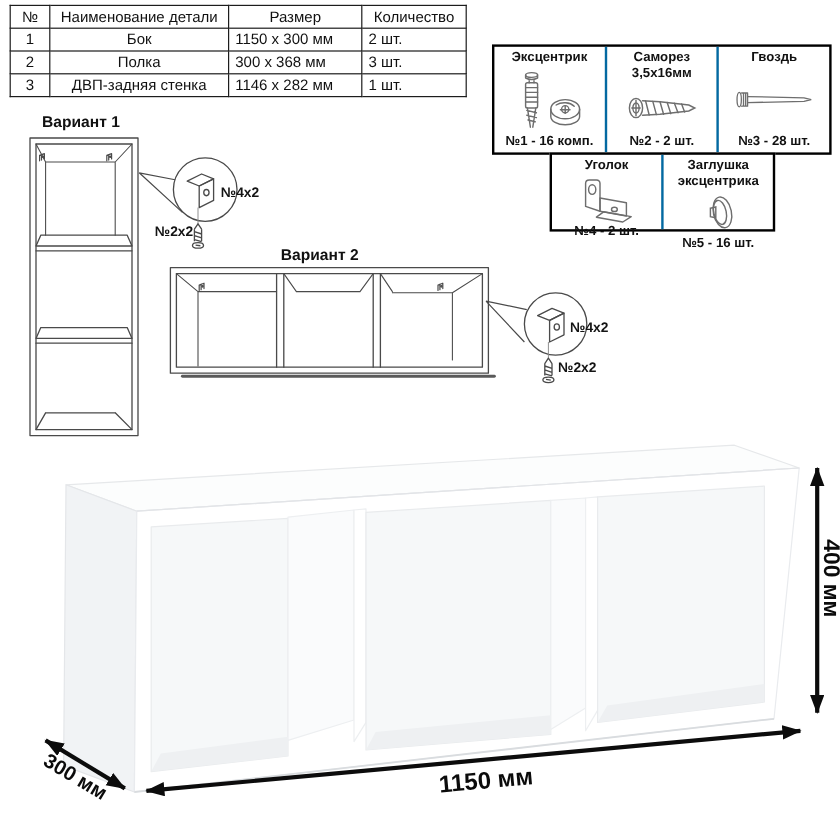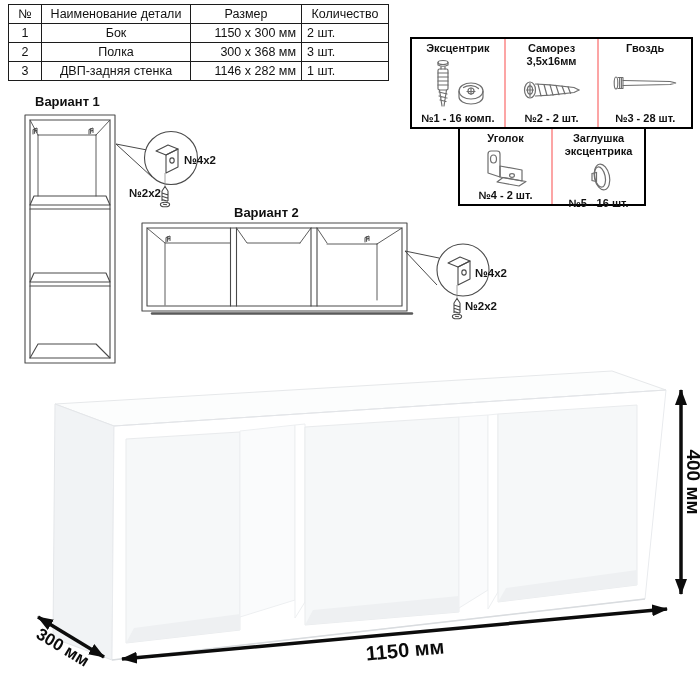--- a/index.html
+++ b/index.html
@@ -5,29 +5,29 @@
   html,body{margin:0;padding:0;background:#fff;}
   #sheet{position:relative;width:700px;height:690px;background:#fff;overflow:hidden;
          font-family:"Liberation Sans",sans-serif;color:#111;}
   
   #parts{position:absolute;left:8px;top:4px;border-collapse:collapse;}
   #parts td,#parts th{border:1.6px solid #1c1c1c;font-size:12.5px;font-weight:normal;
          height:18px;padding:0 5px;white-space:nowrap;}
   #parts th{text-align:center;}
   .c-num{width:22px;text-align:center;}
   .c-name{width:138px;text-align:center;}
-  .c-size{width:100px;text-align:right;}
+  .c-size{width:100px;text-align:left;}
   .c-qty{width:76px;text-align:left;}
   
   .hwrow{position:absolute;display:flex;border:2px solid #000;background:#fff;box-sizing:border-box;}
   #hwrow1{left:410px;top:37px;width:283px;height:92px;}
-  #hwrow2{left:458px;top:127px;width:188px;height:79px;}
+  #hwrow2{left:458px;top:127px;width:188px;height:66px;}
   .hwcell{flex:1;display:flex;flex-direction:column;align-items:center;
           justify-content:space-between;padding:3px 2px;box-sizing:border-box;}
-  .hwcell + .hwcell{border-left:2px solid #fca5a5;}
+  .hwcell + .hwcell{border-left:2px solid #0369a1;}
   .hw-name{font-size:11px;font-weight:bold;text-align:center;white-space:pre-line;line-height:1.15;}
   .hw-qty{font-size:11px;font-weight:bold;text-align:center;}
   .hw-ic{flex:1;display:flex;align-items:center;justify-content:center;}
   
   .vtitle{position:absolute;font-size:13px;font-weight:bold;}
   #v1t{left:35px;top:94px;}
   #v2t{left:234px;top:205px;}
   svg{position:absolute;display:block;}
   #diagrams{left:0;top:84px;}
   #render3d{left:0;top:368px;}

